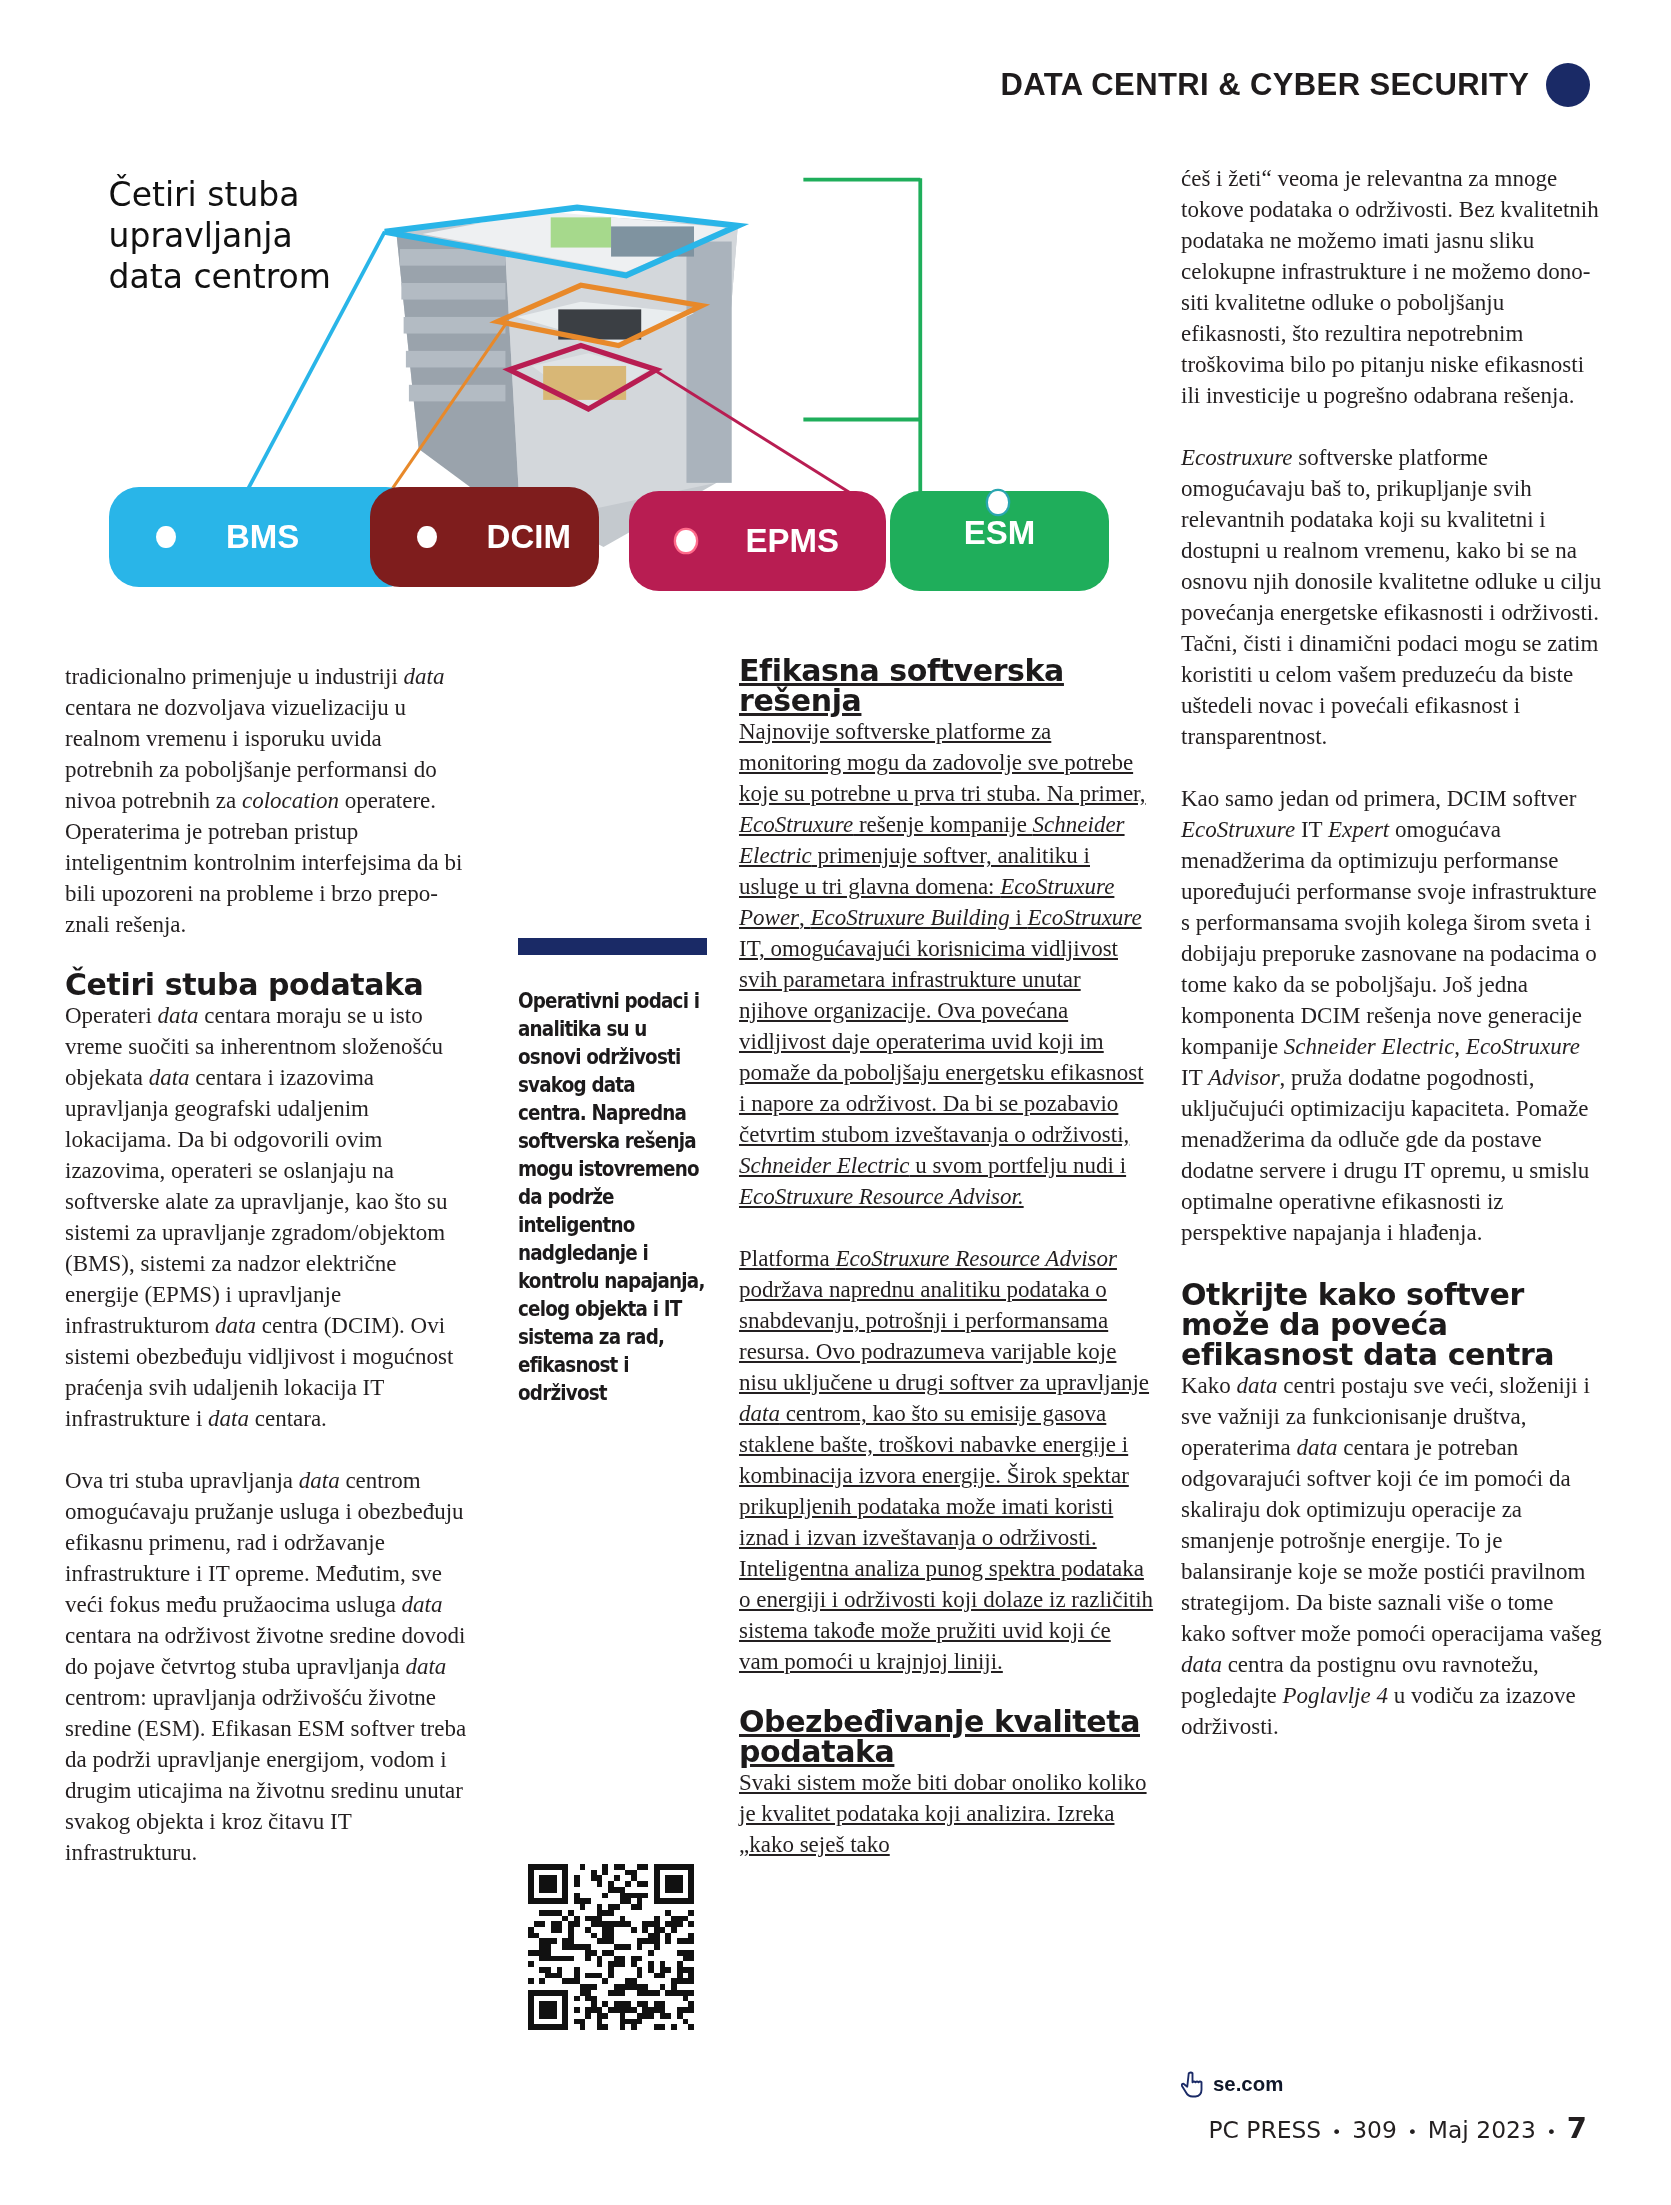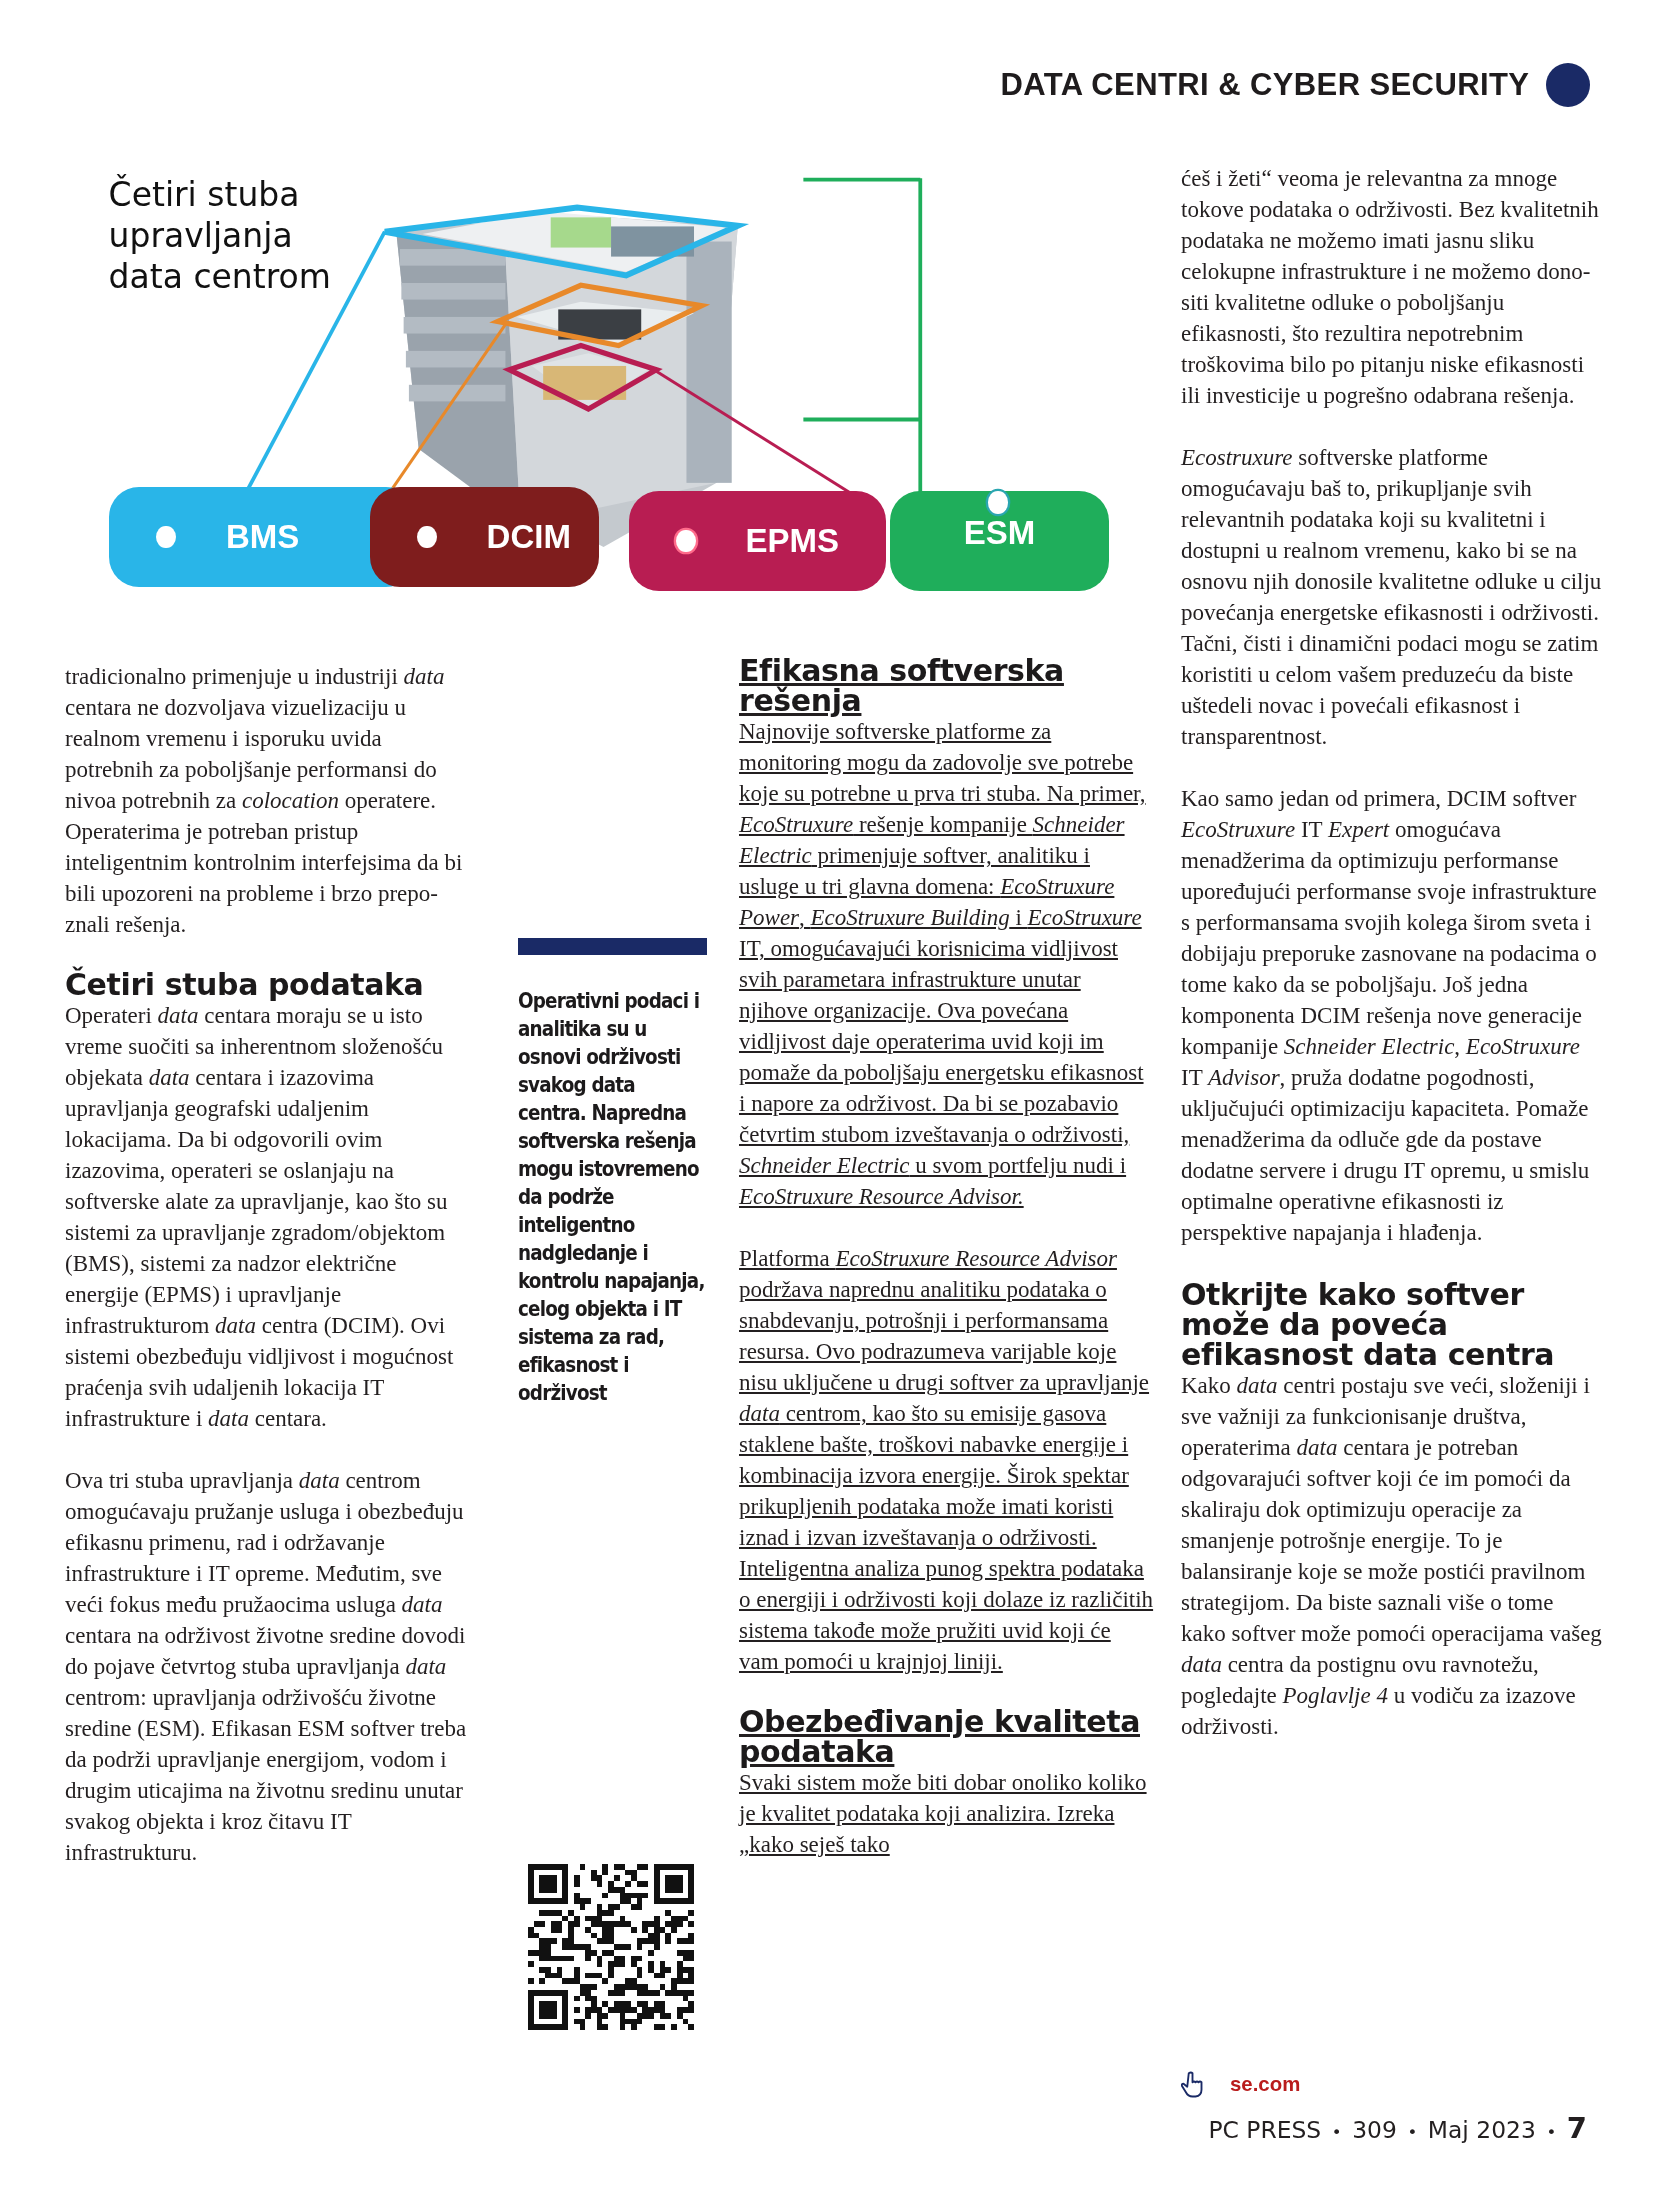--- a/index.html
+++ b/index.html
@@ -35,21 +35,21 @@
 
   
   #pullquote { position: absolute; left: 518px; top: 938px; width: 189px; }
   #pq-bar { height: 16.6px; background: #1a2a66; width: 189px; margin-bottom: 32px; }
   #pq-text { font-family: "DejaVu Sans Condensed", "DejaVu Sans", sans-serif; font-weight: 700; font-size: 20.4px; line-height: 28px; color: #1c1a1b; letter-spacing: -0.8px; }
 
   
   #qr-code { position: absolute; left: 528px; top: 1860px; width: 166px; height: 174px; }
 
   
-  #se-link { position: absolute; left: 1181px; top: 2071px; display: flex; align-items: center; gap: 23px; color: #b91c1c; font-family: "Liberation Sans", sans-serif; font-weight: 700; font-size: 20.4px; text-decoration: none; }
+  #se-link { position: absolute; left: 1181px; top: 2071px; display: flex; align-items: center; gap: 6px; color: #0f172a; font-family: "Liberation Sans", sans-serif; font-weight: 700; font-size: 20.4px; text-decoration: none; }
 
   
   #footer { position: absolute; right: 84px; top: 2111px; font-family: "DejaVu Sans", sans-serif; font-size: 23.4px; color: #231f20; display: flex; align-items: baseline; gap: 10.6px; }
   #footer .sep { font-size: 16.6px; }
   #footer-page { font-weight: 700; font-size: 29px; }
 </style>
 </head>
 <body>
 
 <div id="section-header">

